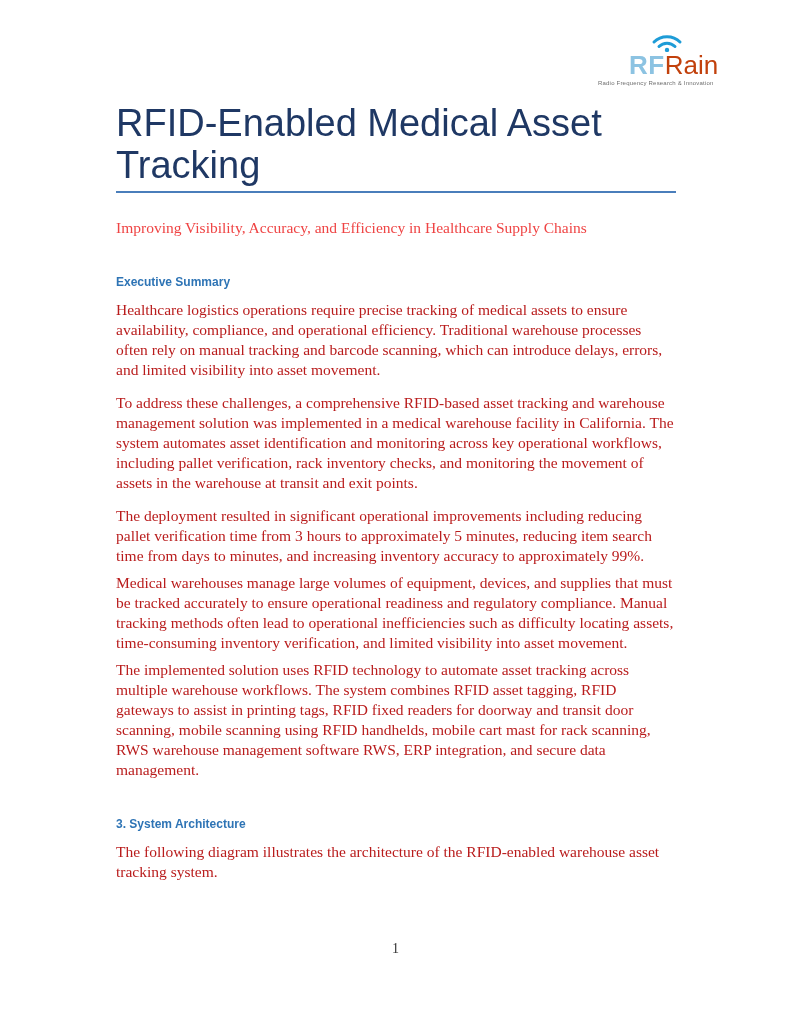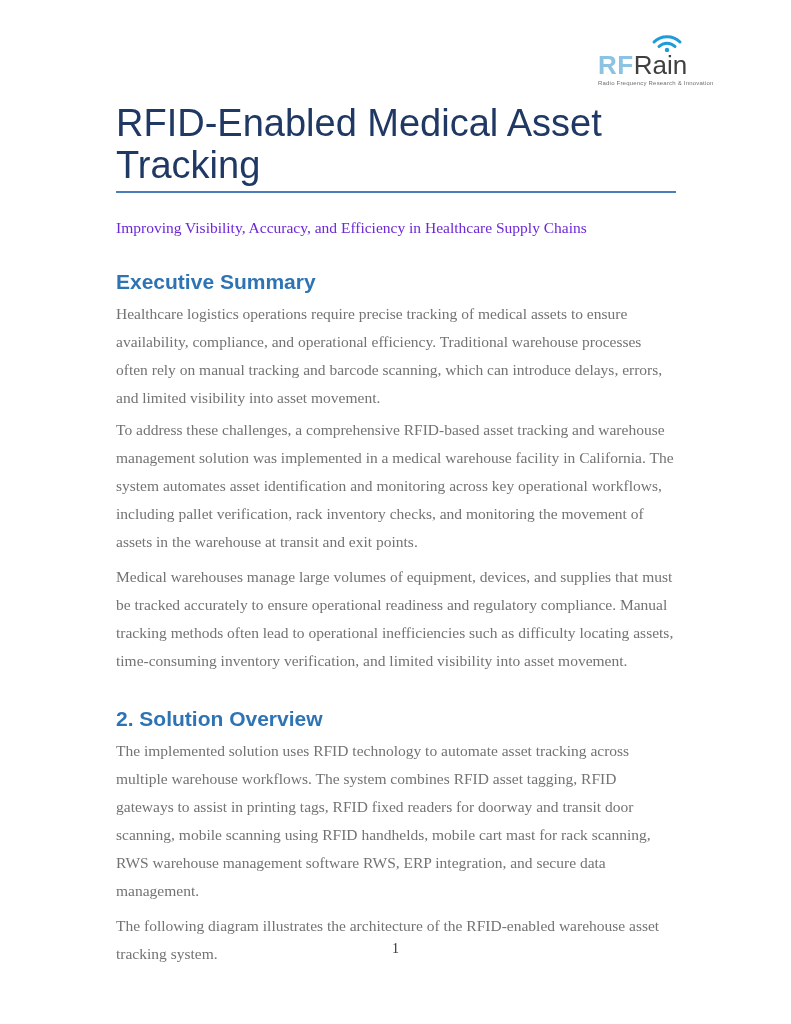--- a/index.html
+++ b/index.html
@@ -33,23 +33,24 @@
   .logo-text {
     font-family: "Liberation Sans", sans-serif;
     font-size: 26px;
     line-height: 26px;
     white-space: nowrap;
   }
   .logo-rf {
     font-weight: bold;
     color: #8cc3e2;
     letter-spacing: 0.5px;
+    margin-left: 31px;
   }
   .logo-rain {
-    color: #404040;
+    color: #c2410c;
     font-weight: normal;
   }
   .logo-tagline {
     font-family: "Liberation Sans", sans-serif;
     font-size: 6px;
     color: #6f6f6f;
     letter-spacing: 0.2px;
     margin-top: 2px;
     white-space: nowrap;
   }
@@ -73,40 +74,40 @@
   .title-rule {
     border: none;
     border-top: 2px solid #4A7EBB;
     margin: 5px 0 0 0;
     width: 100%;
   }
   .doc-subtitle {
     font-size: 15.5px;
     line-height: 21px;
     margin-top: 24px;
-    color: #6d28d9;
+    color: #ef4444;
   }
 
   .section { margin: 0; }
   .section h2 {
     font-family: "Liberation Sans", sans-serif;
-    font-size: 21px;
+    font-size: 12px;
     line-height: 22px;
     font-weight: bold;
     color: #2E74B5;
     margin: 33px 0 0 0;
   }
   .section p {
     font-size: 15.5px;
-    line-height: 28px;
-    color: #737373;
+    line-height: 20px;
+    color: #b91c1c;
     margin: 7px 0 0 0;
     text-align: left;
   }
-  .section p + p { margin-top: 4px; font-family: Liberation Serif, serif; }
+  .section p + p { margin-top: 13px; font-family: Liberation Serif, serif; }
 
   .page-number {
     position: absolute;
     left: 0;
     right: 0;
     top: 941px;
     text-align: center;
     font-size: 14px;
     color: #333333;
   }
@@ -134,32 +135,33 @@
       <span>RFID-Enabled Medical Asset Tracking</span><br>
     </h1>
     <hr class="title-rule">
 
     <div class="doc-subtitle">Improving Visibility, Accuracy, and Efficiency in Healthcare Supply Chains</div>
 
     <div class="section">
       <h2>Executive Summary</h2>
       <p>Healthcare logistics operations require precise tracking of medical assets to ensure availability, compliance, and operational efficiency. Traditional warehouse processes often rely on manual tracking and barcode scanning, which can introduce delays, errors, and limited visibility into asset movement.</p>
       <p>To address these challenges, a comprehensive RFID-based asset tracking and warehouse management solution was implemented in a medical warehouse facility in California. The system automates asset identification and monitoring across key operational workflows, including pallet verification, rack inventory checks, and monitoring the movement of assets in the warehouse at transit and exit points.</p>
+      <p>The deployment resulted in significant operational improvements including reducing pallet verification time from 3 hours to approximately 5 minutes, reducing item search time from days to minutes, and increasing inventory accuracy to approximately 99%.</p>
     </div>
 
     <div class="section">
       <p>Medical warehouses manage large volumes of equipment, devices, and supplies that must be tracked accurately to ensure operational readiness and regulatory compliance. Manual tracking methods often lead to operational inefficiencies such as difficulty locating assets, time-consuming inventory verification, and limited visibility into asset movement.</p>
     </div>
 
     <div class="section">
-      <h2>2. Solution Overview</h2>
       <p>The implemented solution uses RFID technology to automate asset tracking across multiple warehouse workflows. The system combines RFID asset tagging, RFID gateways to assist in printing tags, RFID fixed readers for doorway and transit door scanning, mobile scanning using RFID handhelds, mobile cart mast for rack scanning, RWS warehouse management software RWS, ERP integration, and secure data management.</p>
     </div>
 
     <div class="section">
+      <h2>3. System Architecture</h2>
       <p>The following diagram illustrates the architecture of the RFID-enabled warehouse asset tracking system.</p>
     </div>
 
   </div>
 
   <div class="page-number">1</div>
 
 </div>
 
 </body></html>

